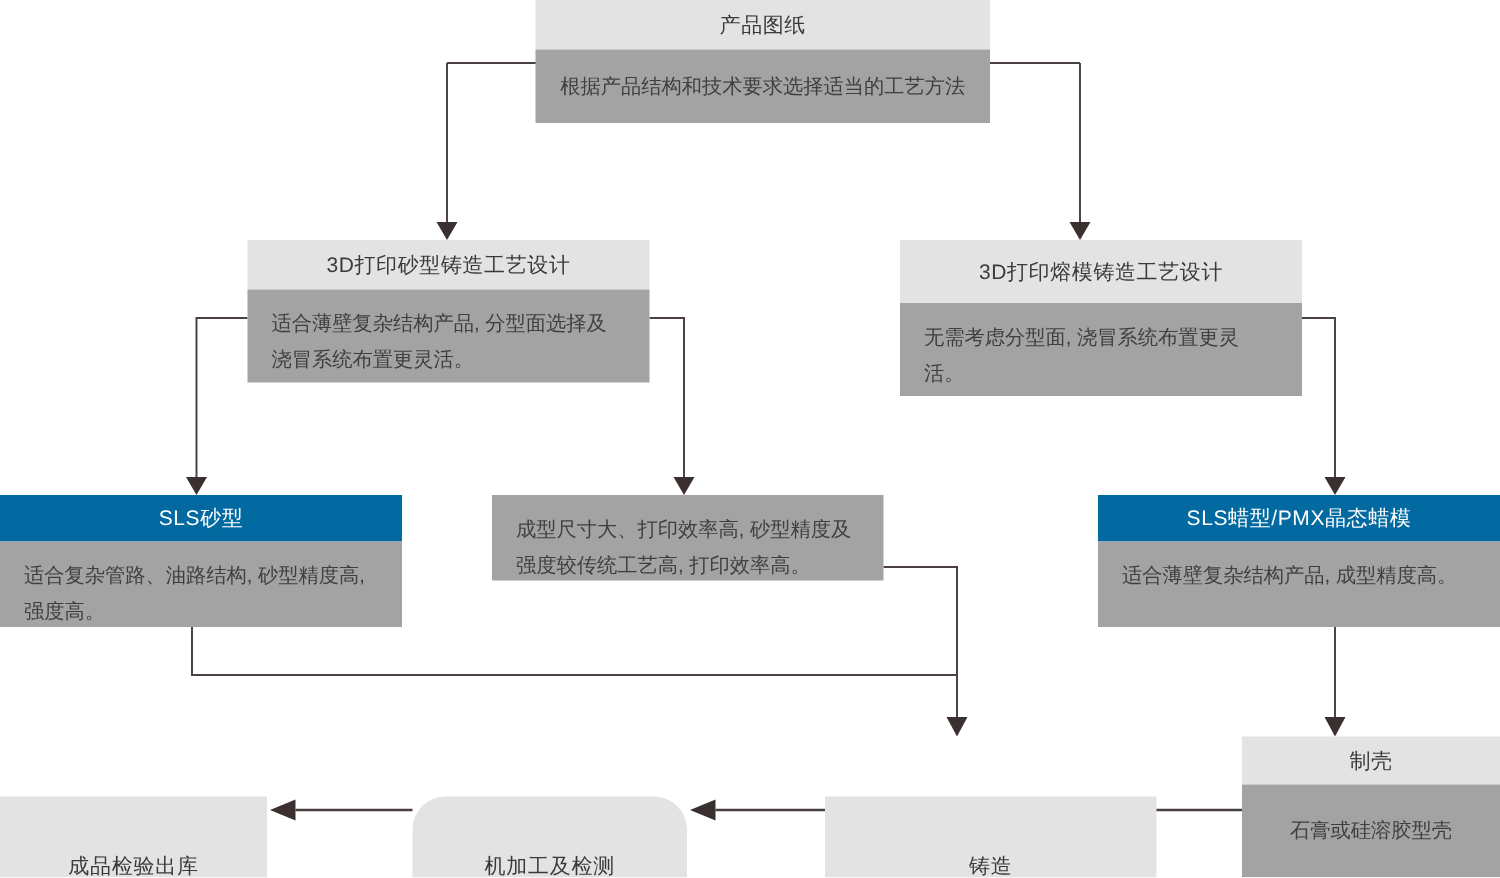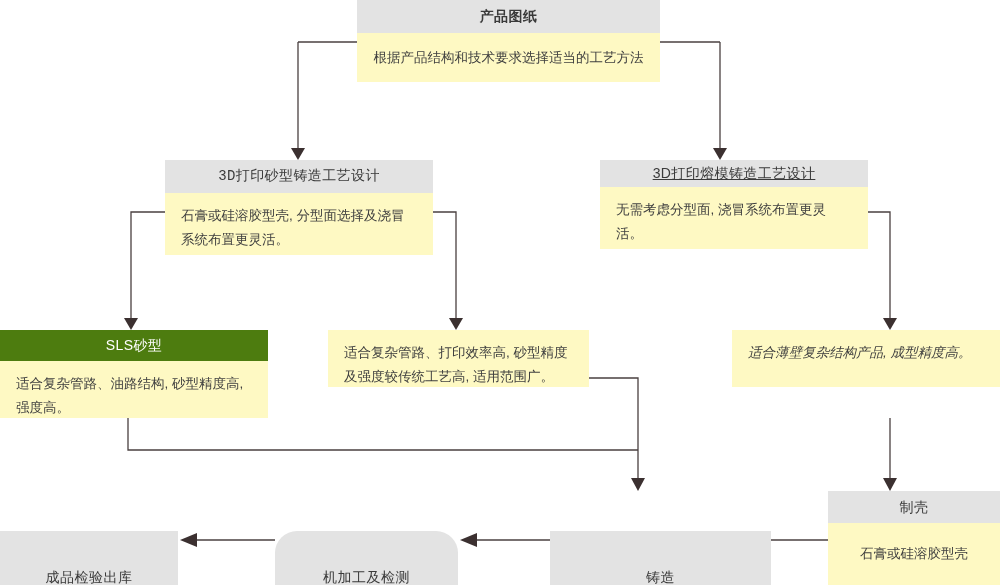--- a/index.html
+++ b/index.html
@@ -28,26 +28,26 @@
     font-size: 14px;
     line-height: 1.2;
     text-align: center;
     display: flex;
     align-items: center;
     justify-content: center;
     letter-spacing: 0.4px;
     box-sizing: border-box;
   }
   .node-header.accent {
-    background: #4d7c0f;
+    background: #0369a1;
     color: #ffffff;
     text-align: center;
   }
   .node-body {
-    background: #fef9c3;
+    background: #a3a3a3;
     color: #3f3f3f;
     font-size: 13.5px;
     line-height: 1.75;
     padding: 11px 16px 12px 16px;
     text-align: left;
     box-sizing: border-box;
   }
   .node-body.center {
     text-align: center;
   }
@@ -120,45 +120,46 @@
     <polygon class="arrowhead" points="752,533 752,547 735,540"></polygon>
 
     <path class="conn-thick" d="M 550 540 L 477 540"></path>
     <polygon class="arrowhead" points="477,533 477,547 460,540"></polygon>
 
     <path class="conn-thick" d="M 275 540 L 197 540"></path>
     <polygon class="arrowhead" points="197,533 197,547 180,540"></polygon>
   </svg>
 
   <div class="node" style="left:357px; top:0px; width:303px;">
-    <div class="node-header" style="height:33px;font-weight:bold;">产品图纸</div>
+    <div class="node-header" style="height:33px;">产品图纸</div>
     <div class="node-body center" style="height:49px; display:flex; align-items:center; justify-content:center; padding-top:0; padding-bottom:0;">根据产品结构和技术要求选择适当的工艺方法</div>
   </div>
 
   <div class="node" style="left:165px; top:160px; width:268px;">
-    <div class="node-header" style="height:33px;font-family:Liberation Mono, monospace;">3D打印砂型铸造工艺设计</div>
-    <div class="node-body" style="height:62px;">石膏或硅溶胶型壳, 分型面选择及浇冒系统布置更灵活。</div>
+    <div class="node-header" style="height:33px;">3D打印砂型铸造工艺设计</div>
+    <div class="node-body" style="height:62px;">适合薄壁复杂结构产品, 分型面选择及浇冒系统布置更灵活。</div>
   </div>
 
   <div class="node" style="left:600px; top:160px; width:268px;">
-    <div class="node-header" style="height:27px;text-decoration:underline;">3D打印熔模铸造工艺设计</div>
+    <div class="node-header" style="height:42px;">3D打印熔模铸造工艺设计</div>
     <div class="node-body" style="height:62px;">无需考虑分型面, 浇冒系统布置更灵活。</div>
   </div>
 
   <div class="node" style="left:0px; top:330px; width:268px;">
     <div class="node-header accent" style="height:31px;">SLS砂型</div>
     <div class="node-body" style="height:57px;">适合复杂管路、油路结构, 砂型精度高, 强度高。</div>
   </div>
 
   <div class="node" style="left:328px; top:330px; width:261px;">
-    <div class="node-body" style="height:57px;">适合复杂管路、打印效率高, 砂型精度及强度较传统工艺高, 适用范围广。</div>
+    <div class="node-body" style="height:57px;">成型尺寸大、打印效率高, 砂型精度及强度较传统工艺高, 打印效率高。</div>
   </div>
 
   <div class="node" style="left:732px; top:330px; width:268px;">
-    <div class="node-body" style="height:57px;font-style:italic;">适合薄壁复杂结构产品, 成型精度高。</div>
+    <div class="node-header accent" style="height:31px;">SLS蜡型/PMX晶态蜡模</div>
+    <div class="node-body" style="height:57px;">适合薄壁复杂结构产品, 成型精度高。</div>
   </div>
 
   <div class="node plain-box" style="left:0px; top:491px; width:178px; height:94px;">
     <span>成品检验出库</span>
   </div>
 
   <div class="node plain-box" style="left:275px; top:491px; width:183px; height:94px;border-radius:22px;">
     <span>机加工及检测</span>
   </div>
 

